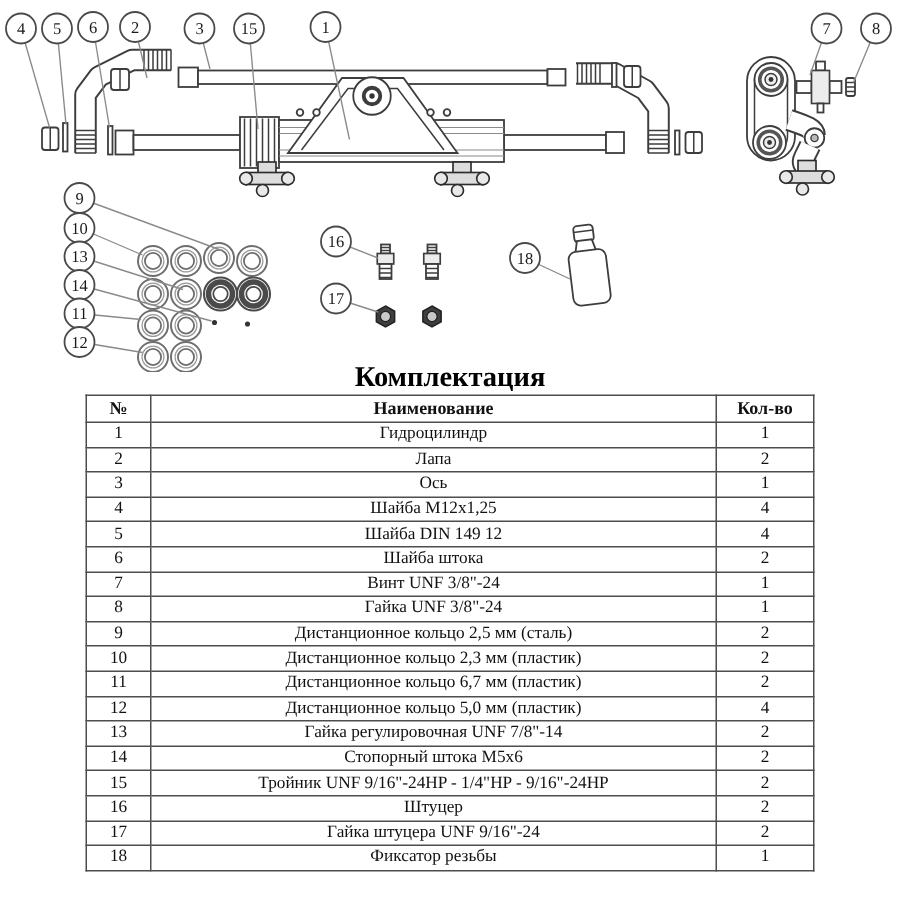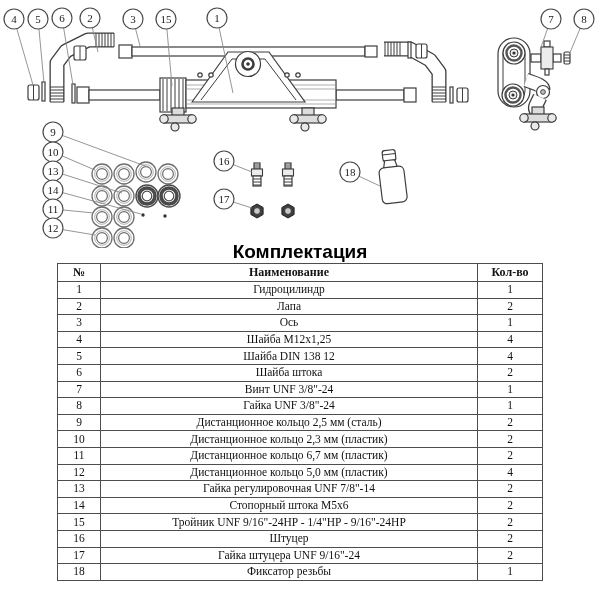--- a/index.html
+++ b/index.html
@@ -12,21 +12,21 @@
   .dark{fill:#3f3f3f;stroke:#222;stroke-width:1;}
   .pipe-o{fill:none;stroke:#3d3d3d;stroke-width:15;stroke-linejoin:round;stroke-linecap:butt;}
   .pipe-i{fill:none;stroke:#ffffff;stroke-width:12.4;stroke-linejoin:round;stroke-linecap:butt;}
   .hatch{stroke:#3d3d3d;stroke-width:1;fill:none;}
   .shade{stroke:#8a8a8a;stroke-width:.7;fill:none;}
   .leader{stroke:#8a8a8a;stroke-width:.9;fill:none;}
   .callout-circle{fill:#fff;stroke:#4a4a4a;stroke-width:1.2;}
   .callout-num{font-family:"Liberation Serif",serif;font-size:11px;fill:#1a1a1a;text-anchor:middle;}
   
   h1.title{margin:-6px 0 1px 0;padding:0;text-align:center;
-           font-family:Liberation Sans, sans-serif;font-weight:700;font-size:19px;
+           font-family:Liberation Serif, serif;font-weight:700;font-size:19px;
            line-height:20px;color:#000;}
   
   table.parts{border-collapse:collapse;table-layout:fixed;width:485px;margin:0 0 0 57px;
               font-family:"Liberation Serif",serif;font-size:11.5px;color:#111;}
   table.parts th,table.parts td{border:1px solid #4d4d4d;text-align:center;vertical-align:middle;
               padding:0 2px;height:15.6px;line-height:1.15;overflow:hidden;white-space:nowrap;}
   table.parts th{font-weight:700;font-size:12px;height:17px;}
 </style>
 </head>
 <body>
@@ -274,21 +274,21 @@
           <td>Ось</td>
           <td>1</td>
         </tr>
         <tr>
           <td>4</td>
           <td>Шайба M12x1,25</td>
           <td>4</td>
         </tr>
         <tr>
           <td>5</td>
-          <td>Шайба DIN 138 12</td>
+          <td>Шайба DIN 149 12</td>
           <td>4</td>
         </tr>
         <tr>
           <td>6</td>
           <td>Шайба штока</td>
           <td>2</td>
         </tr>
         <tr>
           <td>7</td>
           <td>Винт UNF 3/8"-24</td>

